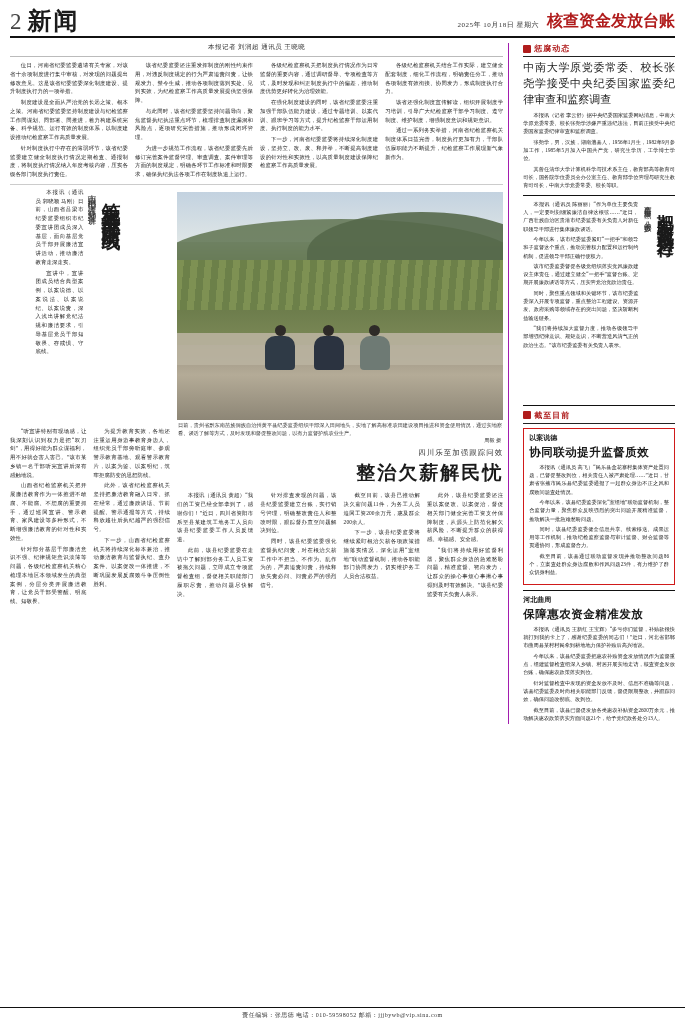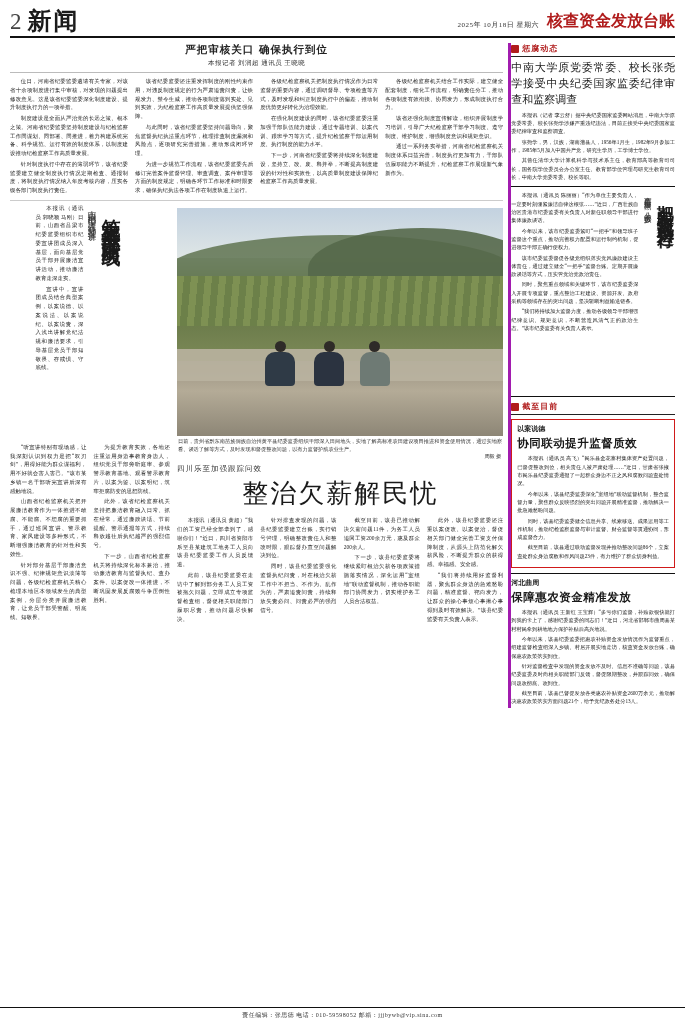--- a/index.html
+++ b/index.html
@@ -64,22 +64,22 @@
   
   .content {
     display: flex;
     gap: 0px;
     margin-top: 5px;
   }
   .left-zone { width: 497px; position: relative; }
   .right-zone {
     width: 168px;
     margin-left: 5px;
-    padding-left: 0;
-    border-left: 3px solid #a21caf;
+    padding-left: 14px;
+    border-left: 1px solid #a21caf;
     position: relative;
   }
 
   
   .kicker {
     text-align: center;
     font-size: 10.5px;
     font-weight: bold;
     letter-spacing: 1px;
     color: #222;
@@ -195,25 +195,25 @@
     font-size: 5.2px;
     line-height: 1.5;
     color: #333;
     text-align: justify;
     padding: 2px 1px 0;
   }
   .photo-credit { font-size: 5.2px; color:#333; text-align:right; padding-right:2px;}
 
   
   .sub-kicker {
-    text-align:left; font-size: 7.5px; color:#333; margin-top:4px;
+    text-align:right; font-size: 7.5px; color:#333; margin-top:4px;
     font-family: "DejaVu Sans", "Liberation Sans", sans-serif; letter-spacing:1px;
   }
   .sub-headline {
-    text-align:center; font-size: 26px; font-weight:normal; letter-spacing:2px;
+    text-align:right; font-size: 19px; font-weight:bold; letter-spacing:2px;
     margin: 2px 0 5px;
     font-family: "DejaVu Sans", "Liberation Sans", sans-serif;
   }
 
   
   .rail-label {
     display:flex; align-items:center; gap:3px;
     border-bottom: 1px solid #222; padding-bottom:2px; margin-bottom:3px;
   }
   .rail-dot {
@@ -292,21 +292,20 @@
     <div class="section-name">新闻</div>
     <div class="masthead-date">2025年 10月18日 星期六</div>
     <div class="masthead-logo">核查资金发放台账</div>
   </div>
 
   <div class="content">
 
     <div class="left-zone">
 
       <div>
-        <div class="kicker">严把审核关口 确保执行到位</div>
         <div class="byline">本报记者 刘润超 通讯员 王晓晓</div>
       </div>
 
       <div class="cols4">
         <div class="col bodytext">
           <p>位日，河南省纪委监委遴请有关专家，对该省十余项制度进行集中审核，对发现的问题提出修改意见。这是该省纪委监委深化制度建设、提升制度执行力的一项举措。</p>
           <p>制度建设是全面从严治党的长远之策、根本之策。河南省纪委监委坚持制度建设与纪检监察工作同谋划、同部署、同推进，着力构建系统完备、科学规范、运行有效的制度体系，以制度建设推动纪检监察工作高质量发展。</p>
           <p>针对制度执行中存在的薄弱环节，该省纪委监委建立健全制度执行情况定期检查、通报制度，将制度执行情况纳入年度考核内容，压实各级各部门制度执行责任。</p>
         </div>
         <div class="col bodytext">

